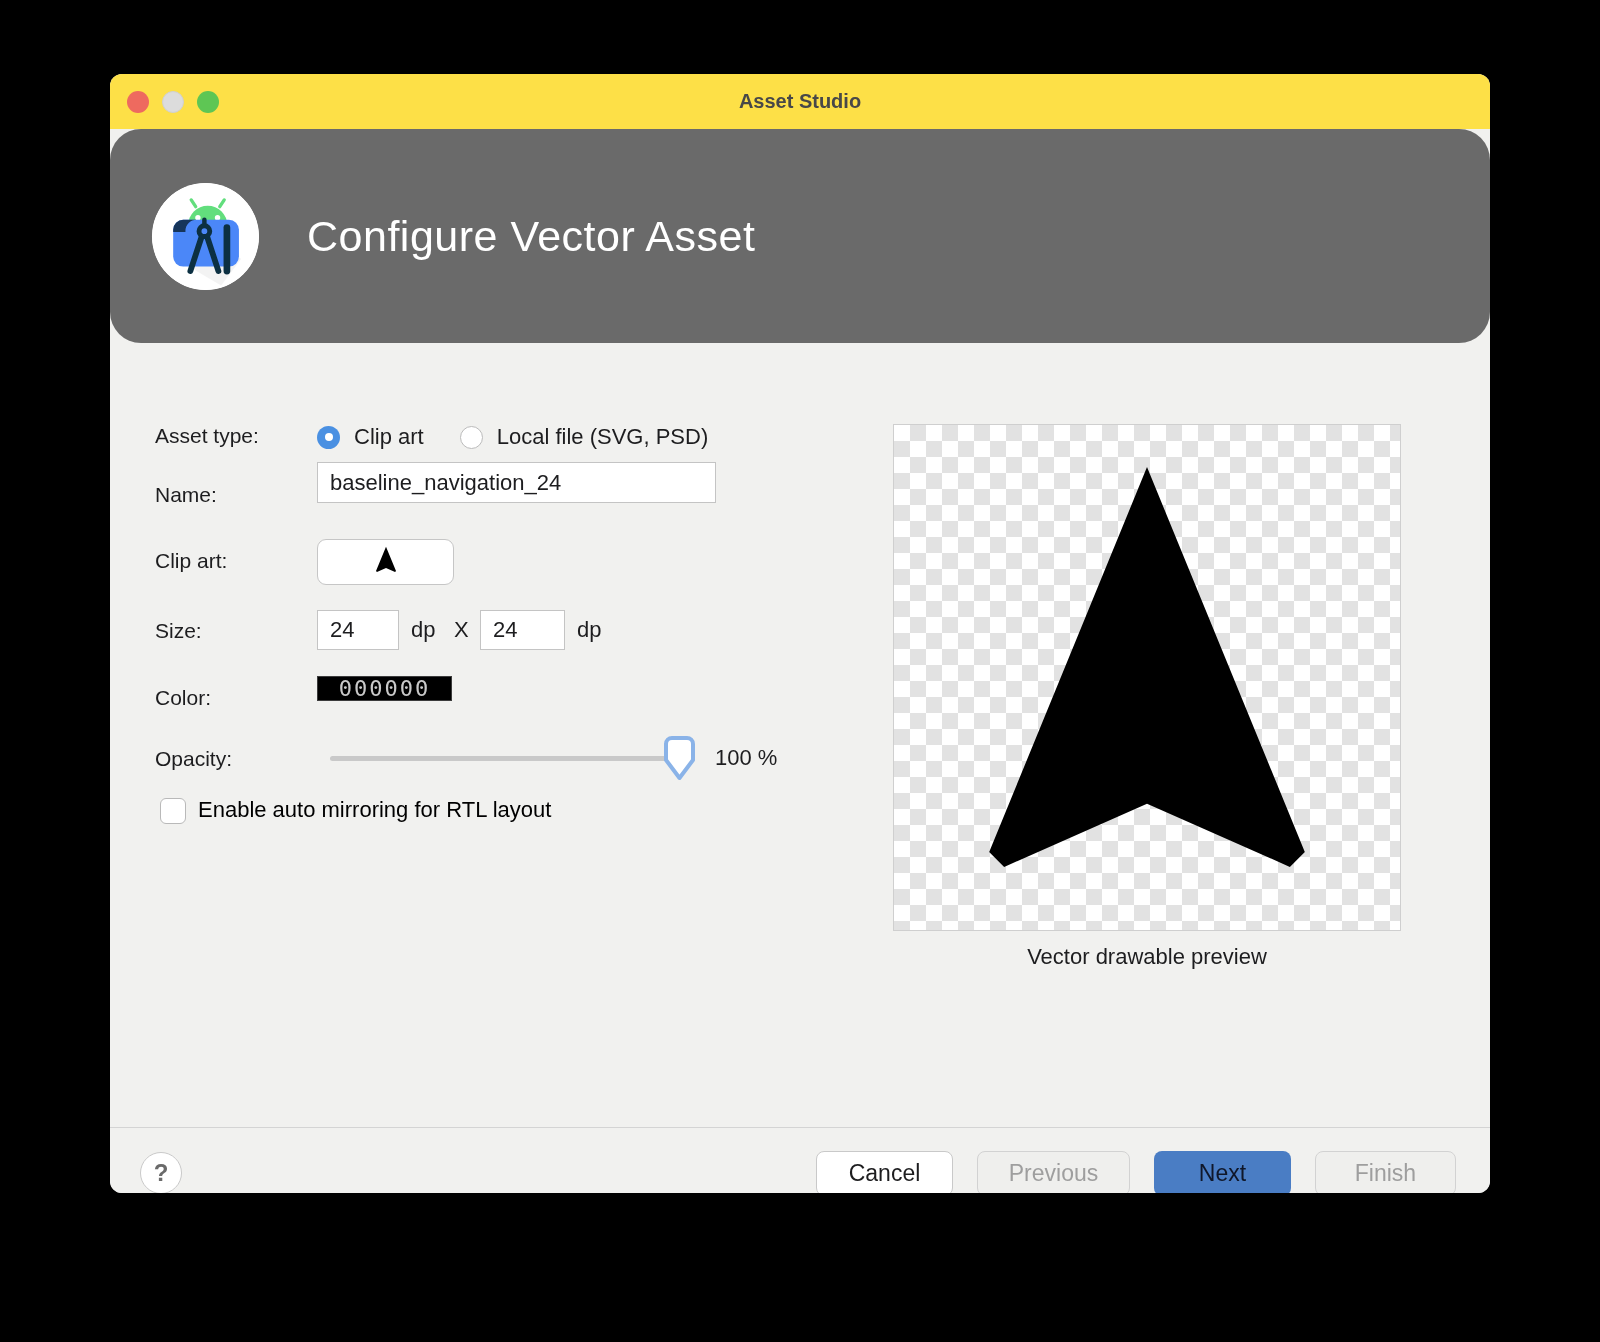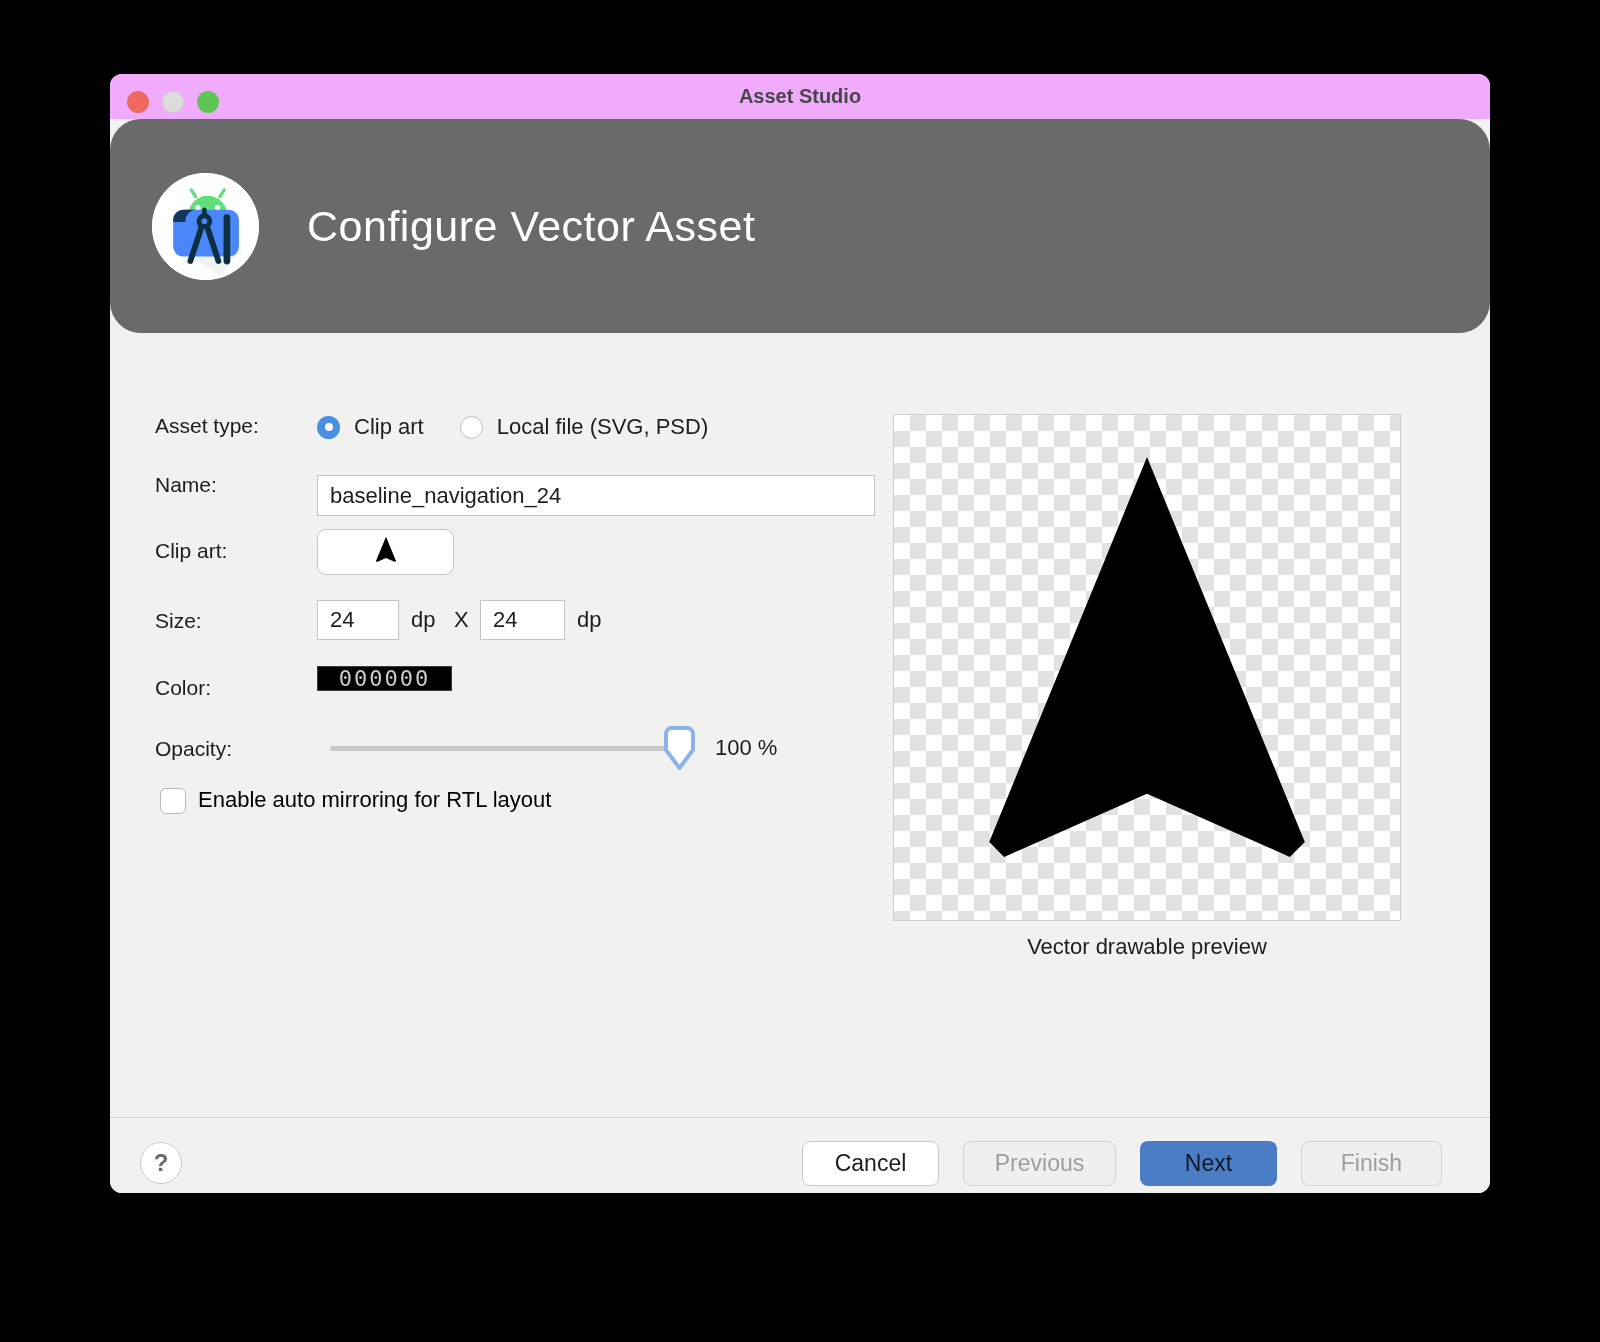--- a/index.html
+++ b/index.html
@@ -12,22 +12,22 @@
   }
   .dialog{
     position:absolute;left:110px;top:74px;
     width:1380px;height:1119px;
     background:#f1f1ef;
     border-radius:12px;
     overflow:hidden;
   }
   
   .titlebar{
-    position:relative;height:45px;
-    background:#f0abfc;
+    position:relative;height:55px;
+    background:#fde047;
     display:flex;align-items:center;
   }
   .traffic{position:absolute;left:17px;top:17px;display:flex;gap:13px;}
   .light{width:22px;height:22px;border-radius:50%;}
   .light.red{background:#ee6a5f;}
   .light.min{background:#dcdcdc;border:1px solid #d0d0d0;box-sizing:border-box;}
   .light.green{background:#5ec654;}
   .win-title{
     width:100%;text-align:center;
     font-size:20px;font-weight:bold;color:#484848;
@@ -58,21 +58,21 @@
   .radio.sel{background:#4a90e2;display:flex;align-items:center;justify-content:center;}
   .radio.sel::after{content:"";width:8px;height:8px;border-radius:50%;background:#fff;}
   .radio.unsel{background:#fff;border:1.5px solid #bbbbbb;}
   .radio-label{font-size:22px;color:#1d1d1f;margin-right:22px;}
   
   .tinput{
     background:#fff;border:1px solid #c4c4c4;box-sizing:border-box;
     font-size:22px;color:#1d1d1f;padding:0 12px;
     font-family:"Liberation Sans",sans-serif;
   }
-  .name-input{position:absolute;left:207px;top:116px;width:558px;height:41px;}
+  .name-input{position:absolute;left:207px;top:93px;width:399px;height:41px;}
   
   .clip-btn{
     position:absolute;left:207px;top:170px;width:135px;height:44px;
     background:#fff;border:1px solid #c6c6c6;border-radius:9px;
     display:flex;align-items:center;justify-content:center;cursor:pointer;
   }
   
   .size-input1{position:absolute;left:207px;top:241px;width:82px;height:40px;}
   .size-input2{position:absolute;left:370px;top:241px;width:85px;height:40px;}
   .unit{position:absolute;top:241px;height:40px;display:flex;align-items:center;font-size:22px;color:#1d1d1f;}
@@ -123,21 +123,21 @@
     background:#f1f1ef;
     display:flex;align-items:center;
   }
   .help-btn{
     margin-left:30px;width:42px;height:42px;border-radius:50%;
     background:#fff;border:1px solid #c9c9c9;box-sizing:border-box;
     display:flex;align-items:center;justify-content:center;
     font-size:24px;font-weight:bold;color:#6a6a6a;cursor:pointer;
   }
   .footer-buttons{
-    position:absolute;right:48px;display:flex;gap:24px;align-items:center;
+    position:absolute;right:34px;display:flex;gap:24px;align-items:center;
   }
   .btn{
     height:45px;border-radius:8px;box-sizing:border-box;
     font-size:23px;display:flex;align-items:center;justify-content:center;
     font-family:"Liberation Sans",sans-serif;cursor:pointer;
   }
   .btn-cancel{width:137px;background:#ffffff;border:1px solid #c9c9c9;color:#1d1d1f;}
   .btn-disabled{background:#efefed;border:1px solid #d2d2d2;color:#9e9e9e;cursor:default;}
   .btn-previous{width:153px;}
   .btn-next{width:137px;background:#4a7dc4;border:none;color:#0f172a;}

